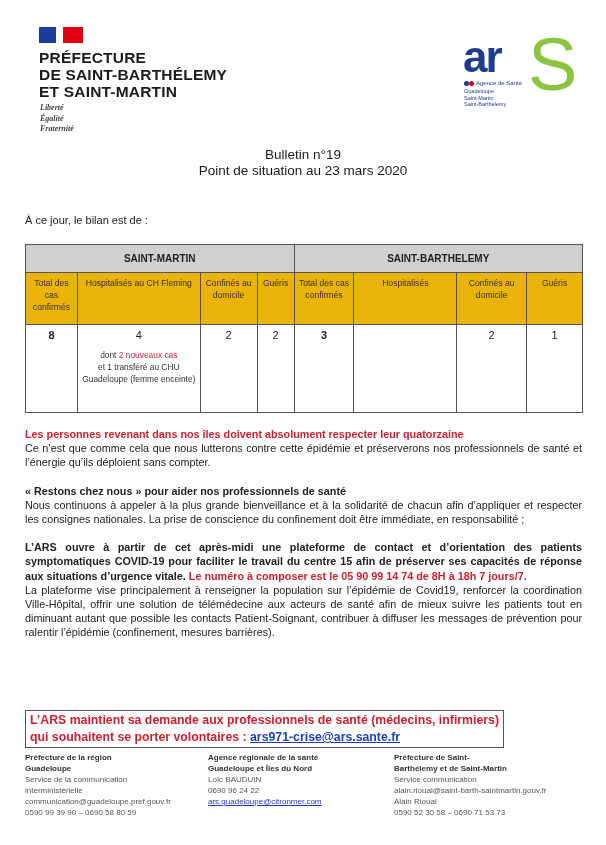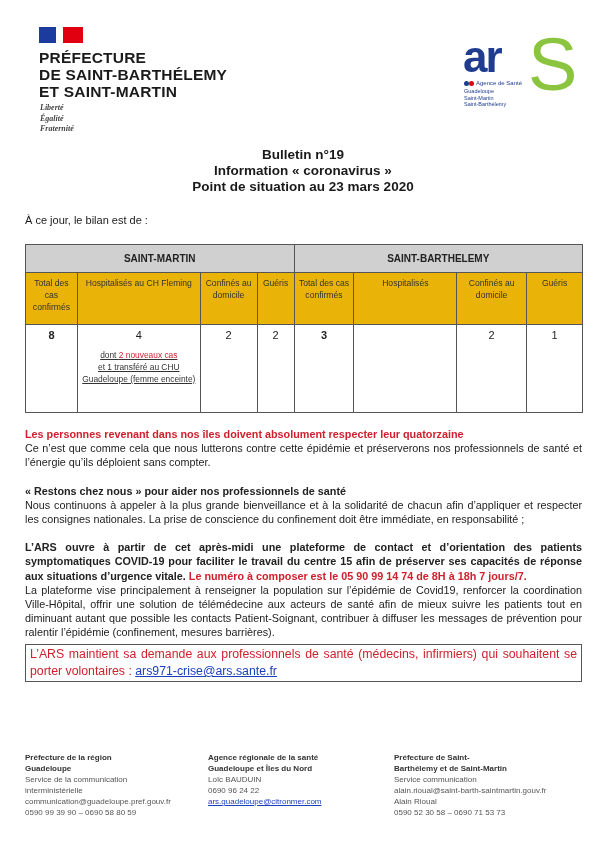--- a/index.html
+++ b/index.html
@@ -14,39 +14,39 @@
   .motto { position: absolute; left: 40px; top: 103px; font-family: "Liberation Serif", serif; font-style: italic; font-weight: bold; font-size: 8px; line-height: 10.5px; color: #444; }
 
   .ars-logo { position: absolute; left: 460px; top: 36px; width: 120px; height: 78px; }
   .ars-logo .ar { position: absolute; left: 3px; top: -4px; font-size: 44px; font-weight: bold; color: #1f3c8f; letter-spacing: -2px; }
   .ars-logo .s { position: absolute; left: 68px; top: -14px; font-size: 74px; color: #8bc53f; font-weight: normal; }
   .ars-logo .agence { position: absolute; left: 4px; top: 44px; font-size: 6px; color: #1f3c8f; }
   .ars-logo .agence .dot1 { display:inline-block; width:5px; height:5px; border-radius:50%; background:#1f3c8f; vertical-align: middle; }
   .ars-logo .agence .dot2 { display:inline-block; width:5px; height:5px; border-radius:50%; background:#e1000f; vertical-align: middle; margin-right: 2px; }
   .ars-logo .regions { position: absolute; left: 4px; top: 52px; font-size: 5.5px; line-height: 6.5px; color: #1f3c8f; }
 
-  .titles { position: absolute; left: 0; top: 147px; width: 606px; text-align: center; font-weight: bold; font-size: 13.5px; line-height: 16px; }
+  .titles { position: absolute; left: 0; top: 147px; width: 606px; text-align: center; font-weight: normal; font-size: 13.5px; line-height: 16px; }
 
   .intro { position: absolute; left: 25px; top: 214px; font-size: 11px; }
 
   table.stats { position: absolute; left: 25px; top: 244px; width: 558px; border-collapse: collapse; font-size: 8.6px; color: #333; }
   table.stats td, table.stats th { border: 1px solid #555; text-align: center; vertical-align: top; font-weight: normal; }
   table.stats .region { background: #d0d0d0; font-weight: bold; font-size: 10px; height: 28px; vertical-align: middle; color: #222; }
   table.stats .colhead { background: #eab308; height: 52px; padding: 4px 3px; line-height: 12px; }
   table.stats .val { height: 88px; padding: 4px 3px; font-size: 11px; color: #222; }
   table.stats .val.bold { font-weight: bold; }
-  .hosp-note { font-size: 8.4px; line-height: 12px; margin-top: 8px; color: #333; text-decoration: underline; }
+  .hosp-note { font-size: 8.4px; line-height: 12px; margin-top: 8px; color: #333; }
   .red { color: #d0202e; }
 
   .body { position: absolute; left: 25px; top: 427px; width: 557px; font-size: 10.8px; line-height: 14.2px; text-align: justify; color: #222; }
   .body p { margin: 0; }
   .body .gap { height: 14px; }
   .body .bold { font-weight: bold; }
 
-  .callout { position: absolute; left: 25px; top: 644px; width: 557px; border: 1px solid #555; padding: 1px 4px; font-weight: normal; font-size: 12.3px; line-height: 17px; color: #d0202e; text-align: justify; }
+  .callout { position: absolute; left: 25px; top: 710px; width: 479px; border: 1px solid #555; padding: 1px 4px; font-weight: bold; font-size: 12.3px; line-height: 17px; color: #d0202e; text-align: justify; }
   .callout a { color: #1a3fbf; text-decoration: underline; }
 
   .footer { position: absolute; top: 752px; font-size: 8px; line-height: 11px; color: #555; }
   .footer .b { font-weight: bold; color: #333; }
   .footer a { color: #1a3fbf; text-decoration: underline; }
   .f1 { left: 25px; width: 175px; }
   .f2 { left: 208px; width: 175px; }
   .f3 { left: 394px; width: 210px; }
 </style>
 </head>
@@ -76,21 +76,20 @@
     <div class="regions">
       <div>Guadeloupe</div>
       <div>Saint-Martin</div>
       <div>Saint-Barthélemy</div>
     </div>
   </div>
 </div>
 
 <div class="titles">
   <div>Bulletin n°19</div>
-  <div>Information « coronavirus »</div>
   <div>Point de situation au 23 mars 2020</div>
 </div>
 
 <div class="intro">À ce jour, le bilan est de :</div>
 
 <table class="stats">
   <colgroup>
     <col style="width:52px">
       <col style="width:123px">
       <col style="width:57px">

